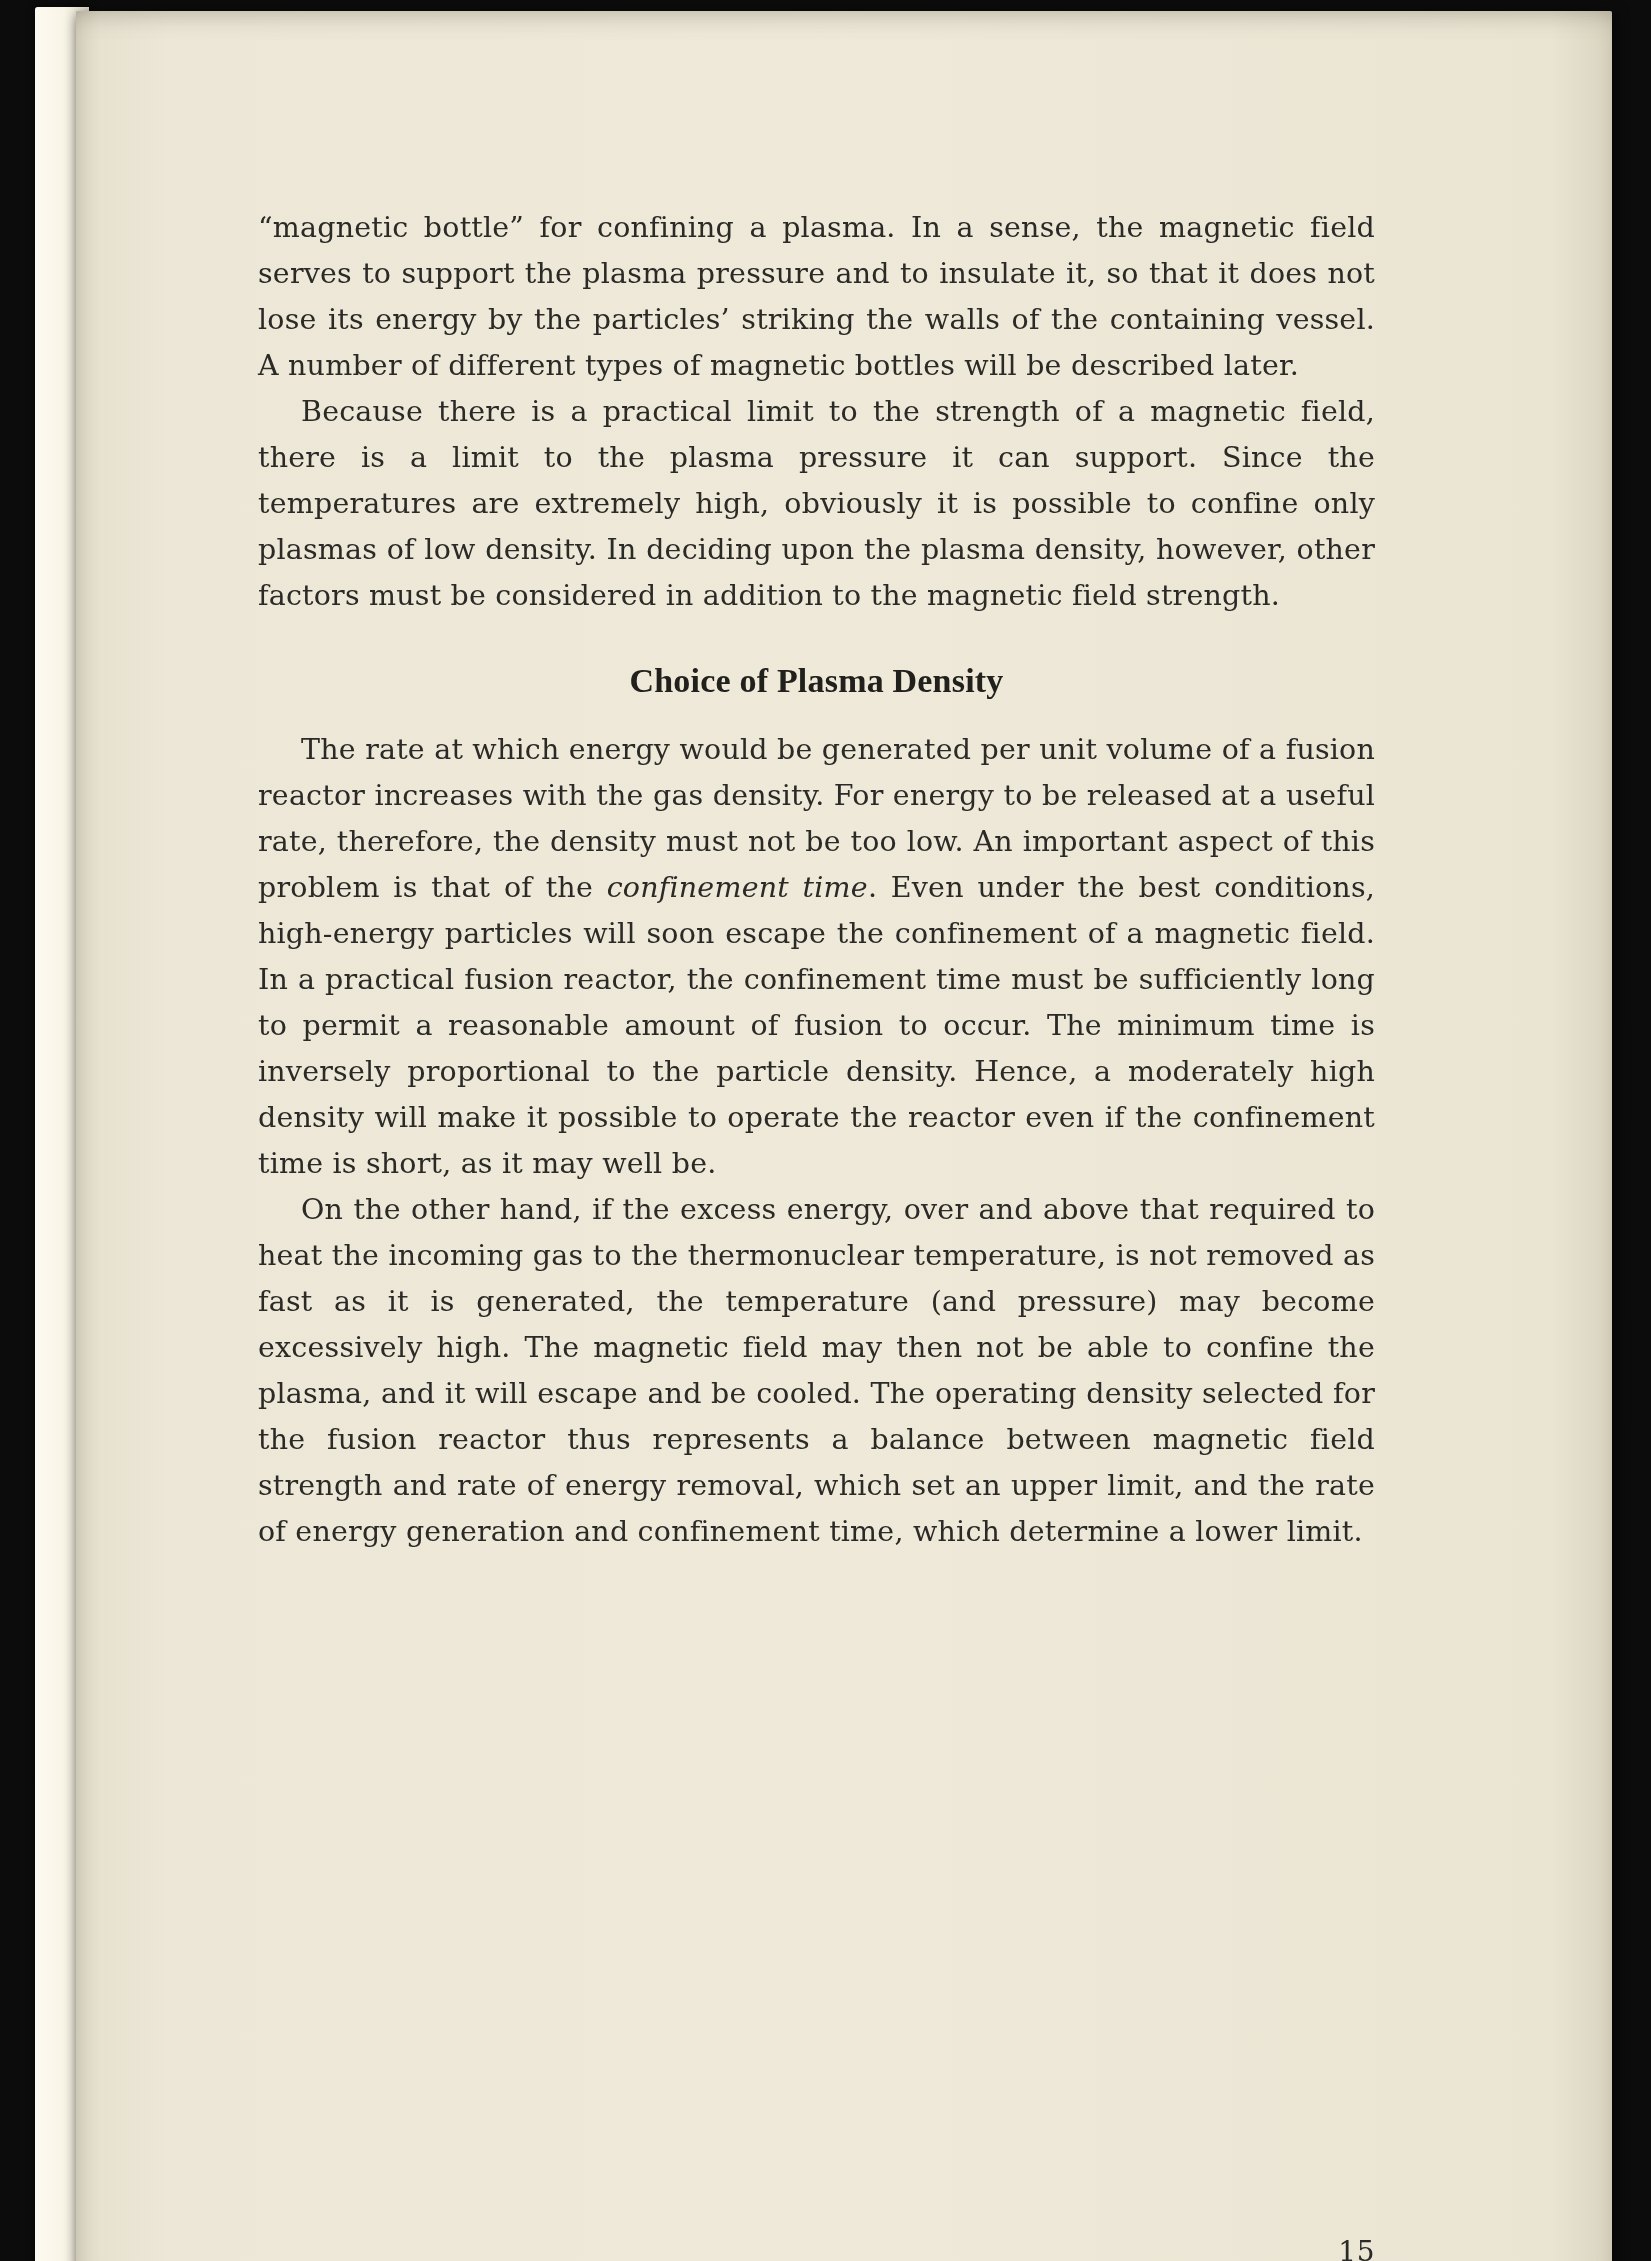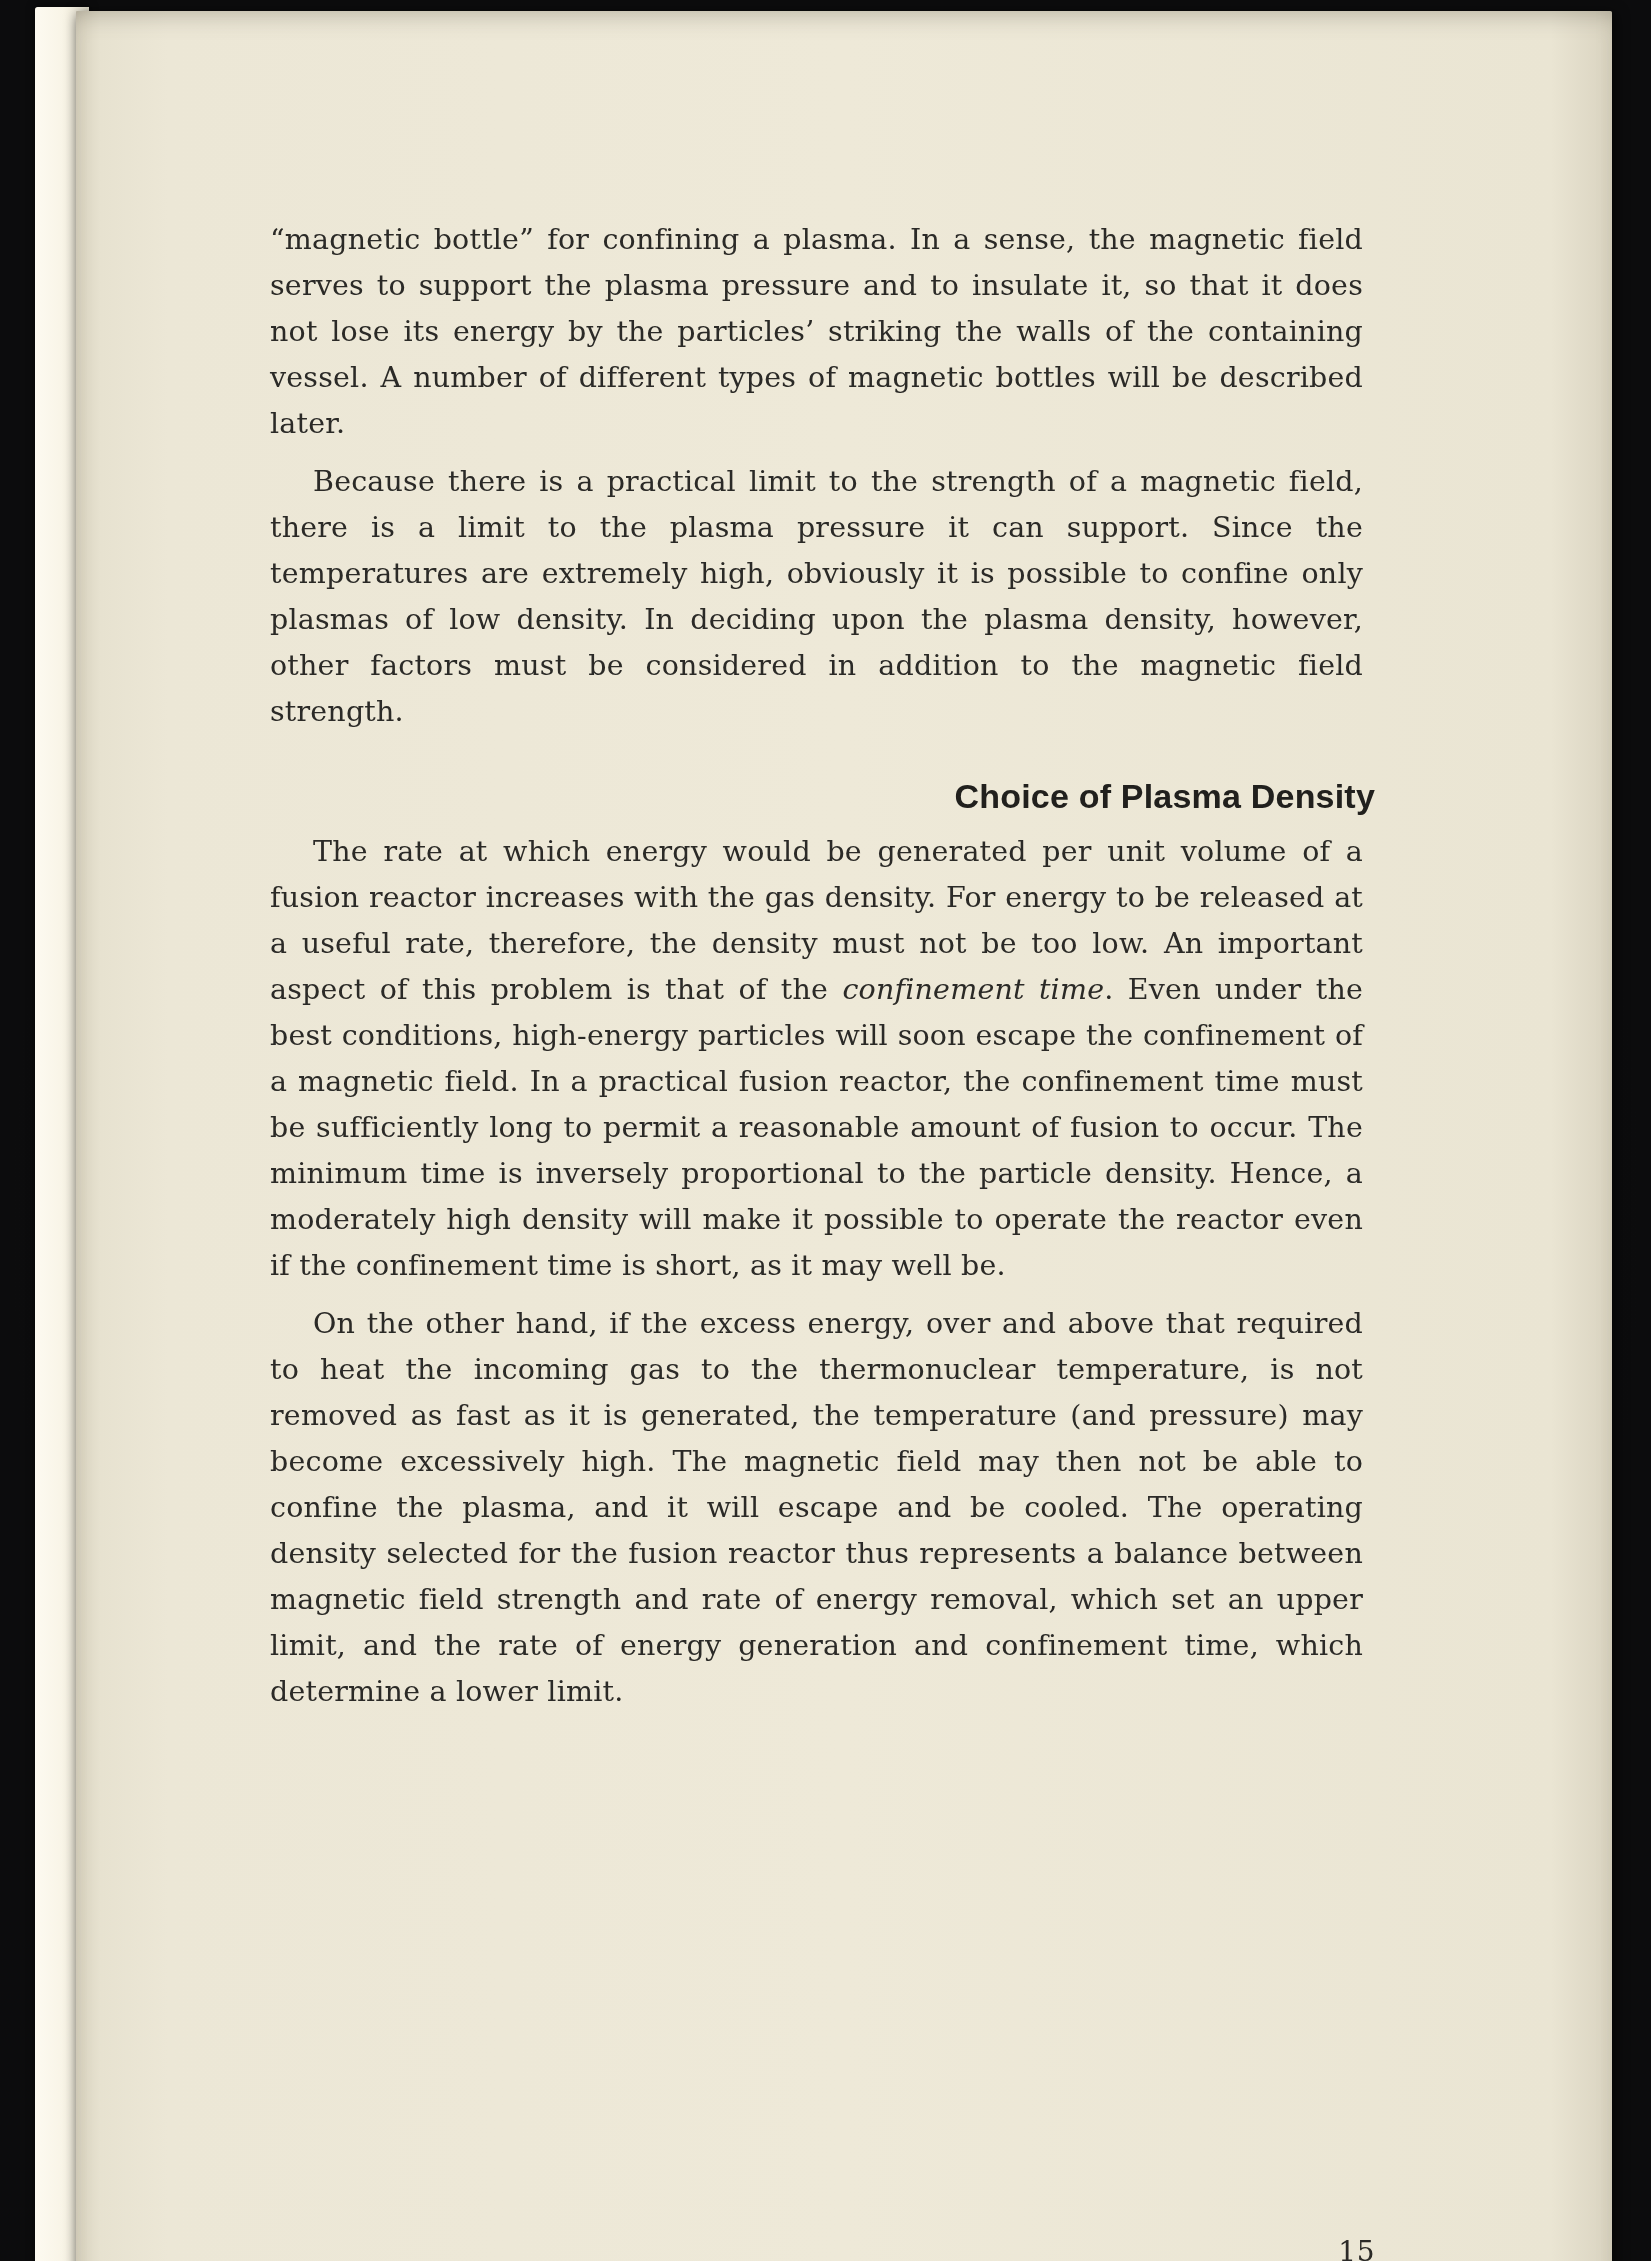--- a/index.html
+++ b/index.html
@@ -63,35 +63,35 @@
     top: 194px;
     width: 1117px;
     color: #2b2a27;
     font-size: 28.5px;
     line-height: 46px;
     text-align: justify;
     letter-spacing: 0.2px;
   }
 
   .text-block p {
-    margin: 12px;
+    margin: 0;
   }
   .text-block p.indent {
     text-indent: 43px;
   }
 
   .text-block h2.heading {
-    font-family: Liberation Sans, sans-serif;
+    font-family: Liberation Serif, serif;
     font-weight: bold;
     font-size: 34px;
     line-height: 41px;
     color: #21201d;
     letter-spacing: 0.2px;
-    margin: 41px 0 10px 0;
-    text-align: right;
+    margin: 41px 0 26px 0;
+    text-align: center;
     text-indent: 0;
   }
 
   .text-block em {
     font-style: italic;
   }
 
   .text-block sup {
     font-size: 0.6em;
     line-height: 0;

